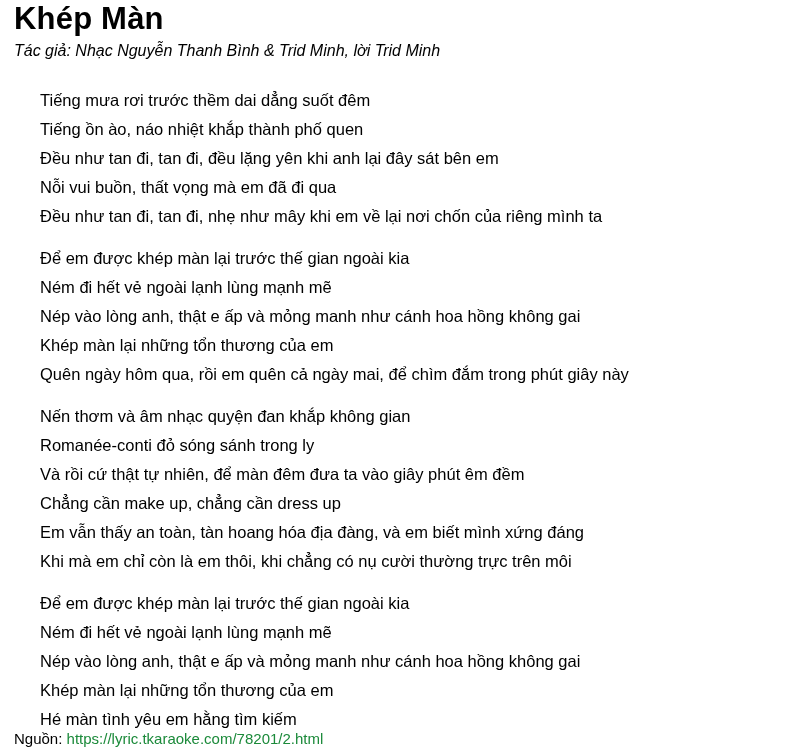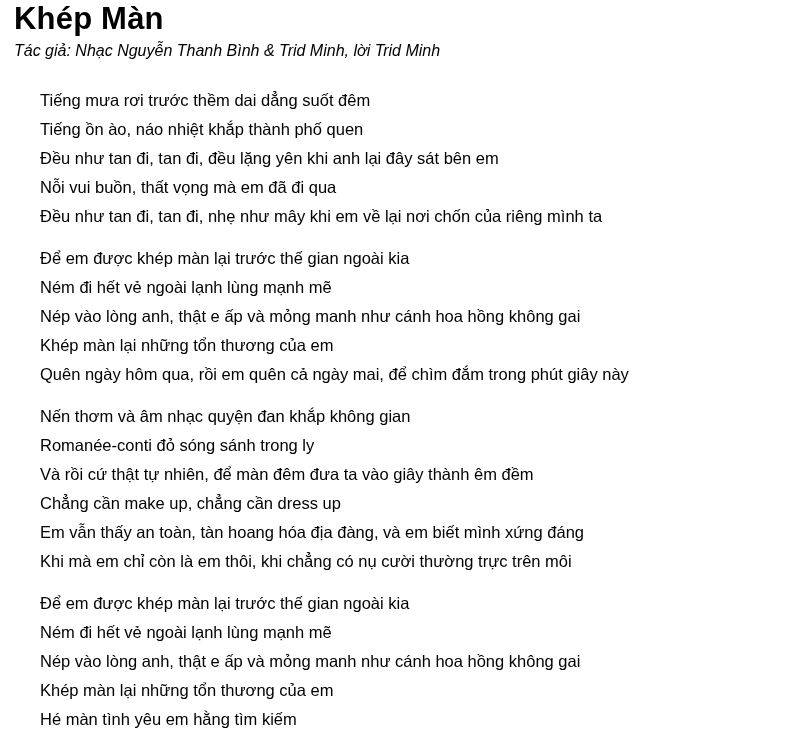--- a/index.html
+++ b/index.html
@@ -88,33 +88,36 @@
       <div class="lyric-line">Nép vào lòng anh, thật e ấp và mỏng manh như cánh hoa hồng không gai</div>
       <div class="lyric-line">Khép màn lại những tổn thương của em</div>
       <div class="lyric-line">Quên ngày hôm qua, rồi em quên cả ngày mai, để chìm đắm trong phút giây này</div>
     </div>
 
     <div class="stanza-gap"></div>
 
     <div class="stanza">
       <div class="lyric-line">Nến thơm và âm nhạc quyện đan khắp không gian</div>
       <div class="lyric-line">Romanée-conti đỏ sóng sánh trong ly</div>
-      <div class="lyric-line">Và rồi cứ thật tự nhiên, để màn đêm đưa ta vào giây thành êm đềm</div>
+      <div class="lyric-line">Và rồi cứ thật tự nhiên, để màn đêm đưa ta vào giây phút êm đềm</div>
       <div class="lyric-line">Chẳng cần make up, chẳng cần dress up</div>
       <div class="lyric-line">Em vẫn thấy an toàn, tàn hoang hóa địa đàng, và em biết mình xứng đáng</div>
       <div class="lyric-line">Khi mà em chỉ còn là em thôi, khi chẳng có nụ cười thường trực trên môi</div>
     </div>
 
     <div class="stanza-gap"></div>
 
     <div class="stanza">
       <div class="lyric-line">Để em được khép màn lại trước thế gian ngoài kia</div>
       <div class="lyric-line">Ném đi hết vẻ ngoài lạnh lùng mạnh mẽ</div>
       <div class="lyric-line">Nép vào lòng anh, thật e ấp và mỏng manh như cánh hoa hồng không gai</div>
       <div class="lyric-line">Khép màn lại những tổn thương của em</div>
       <div class="lyric-line">Hé màn tình yêu em hằng tìm kiếm</div>
 
     </div>
 
   </div>
 
+  <div class="source">
+    <span class="label">Nguồn: </span><span class="url">https://lyric.tkaraoke.com/78201/2.html</span>
+  </div>
 
 </div>
 
 </body></html>

